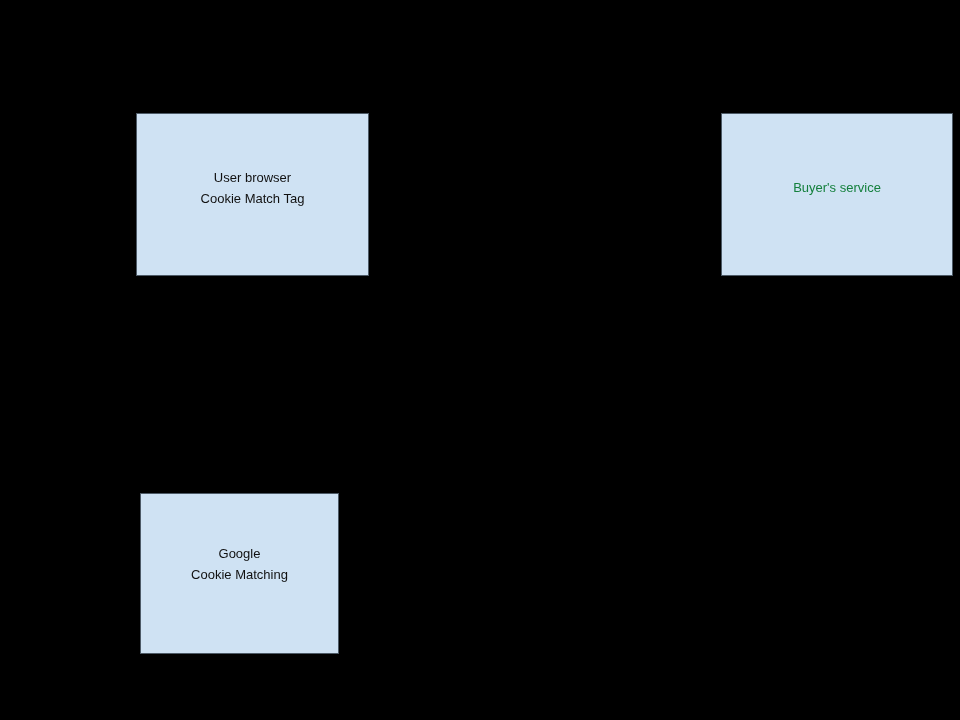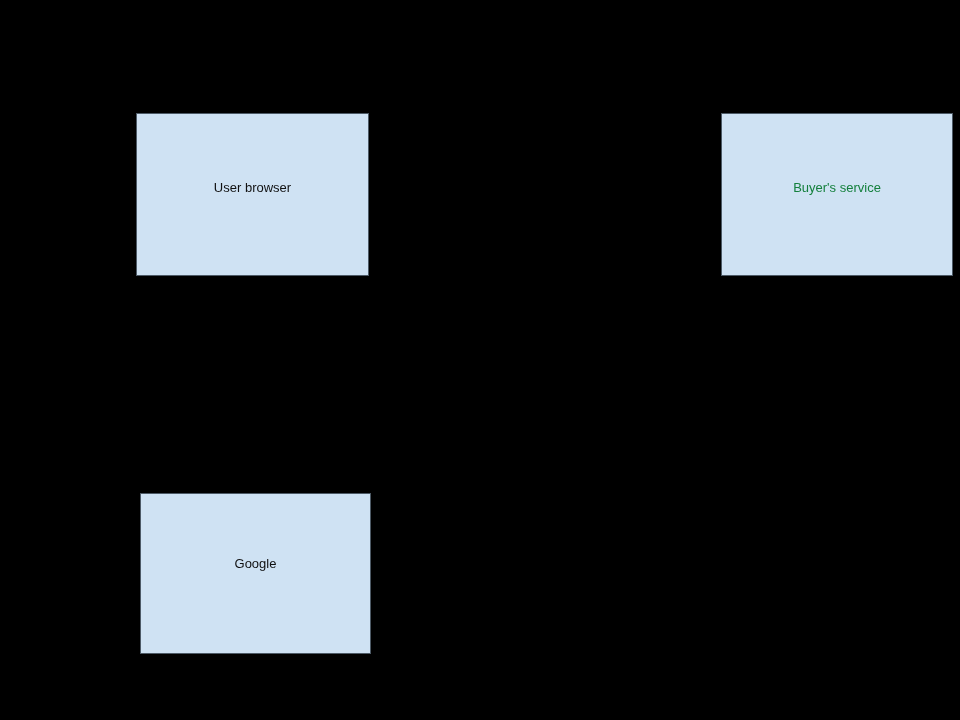--- a/index.html
+++ b/index.html
@@ -33,42 +33,44 @@
   .node-user-browser {
     left: 136px; top: 113px;
     width: 233px; height: 163px;
   }
   .node-buyers-service {
     left: 697px; top: 113px;
     width: 232px; height: 163px;
   }
   .node-google-cookie-matching-service {
     left: 140px; top: 493px;
-    width: 231px; height: 161px;
+    width: 199px; height: 161px;
   }
   .node .label { position: relative; top: -6.5px; }
   .node-google-cookie-matching-service .label { top: -9.5px; }
   .label .line { display: block; }
 </style>
 </head>
 <body style="background: rgb(0, 0, 0);">
 
 <div class="canvas">
 
   <div class="node node-user-browser" style="background: rgb(207, 226, 243); border-color: rgb(77, 90, 102); color: rgb(17, 17, 17);">
     <div class="label">
       <span class="line">User browser</span>
+      <span class="line">Cookie Match Tag</span>
     </div>
   </div>
 
   <div class="node node-buyers-service" style="background: rgb(207, 226, 243); border-color: rgb(77, 90, 102); color: #15803d; margin-left: 24px;">
     <div class="label">
       <span class="line">Buyer's service</span>
     </div>
   </div>
 
   <div class="node node-google-cookie-matching-service" style="background: rgb(207, 226, 243); border-color: rgb(77, 90, 102); color: rgb(17, 17, 17);">
     <div class="label">
       <span class="line">Google</span>
+      <span class="line">Cookie Matching</span>
     </div>
   </div>
 
 </div>
 
 </body></html>

